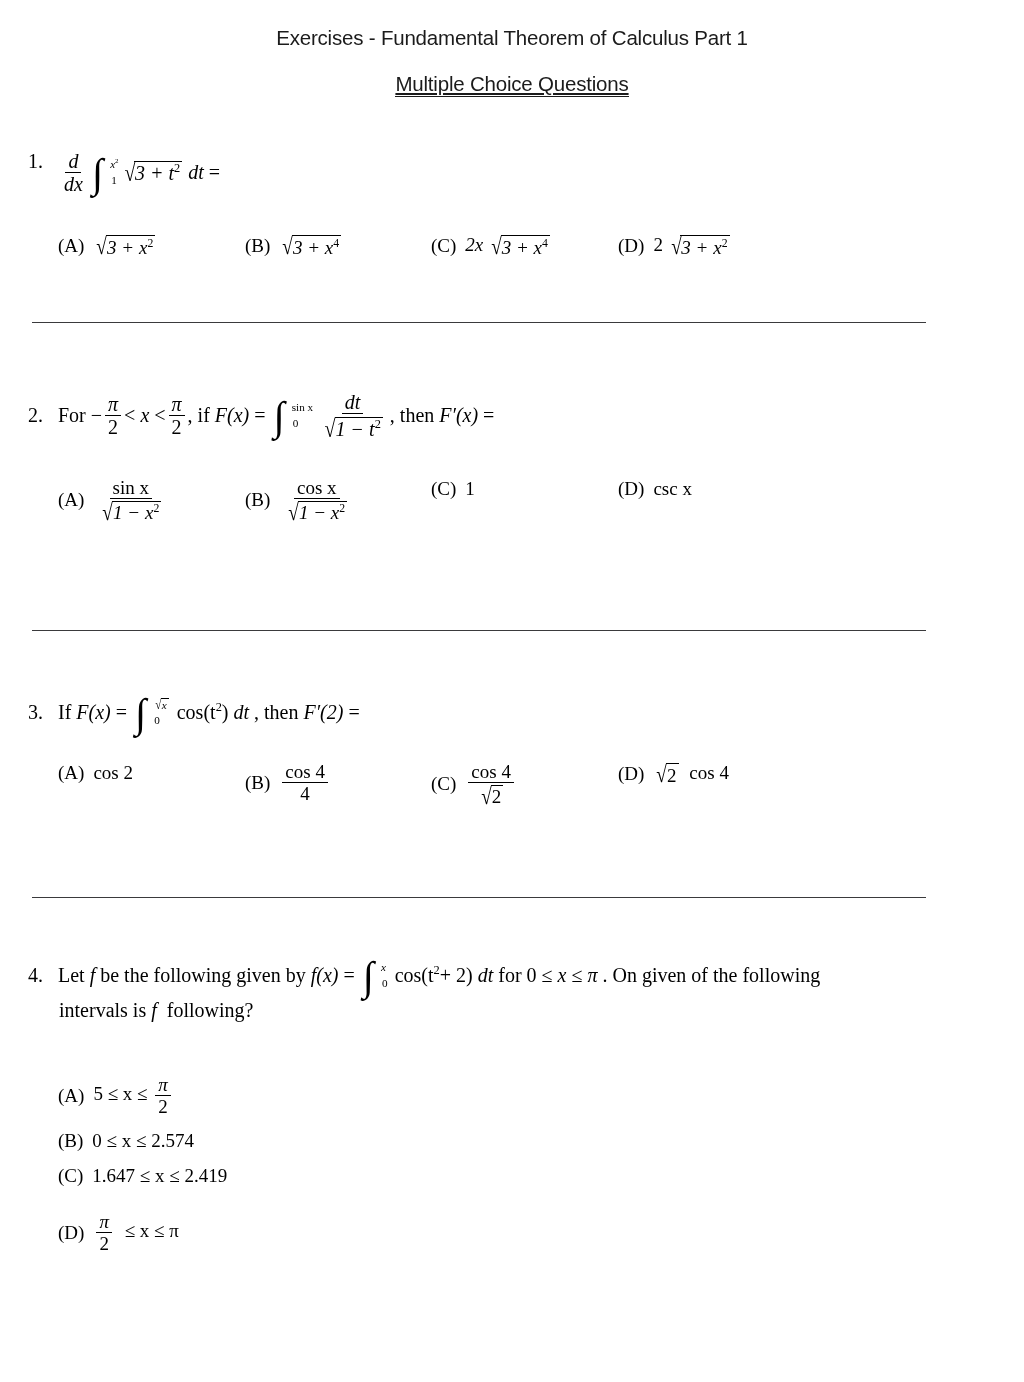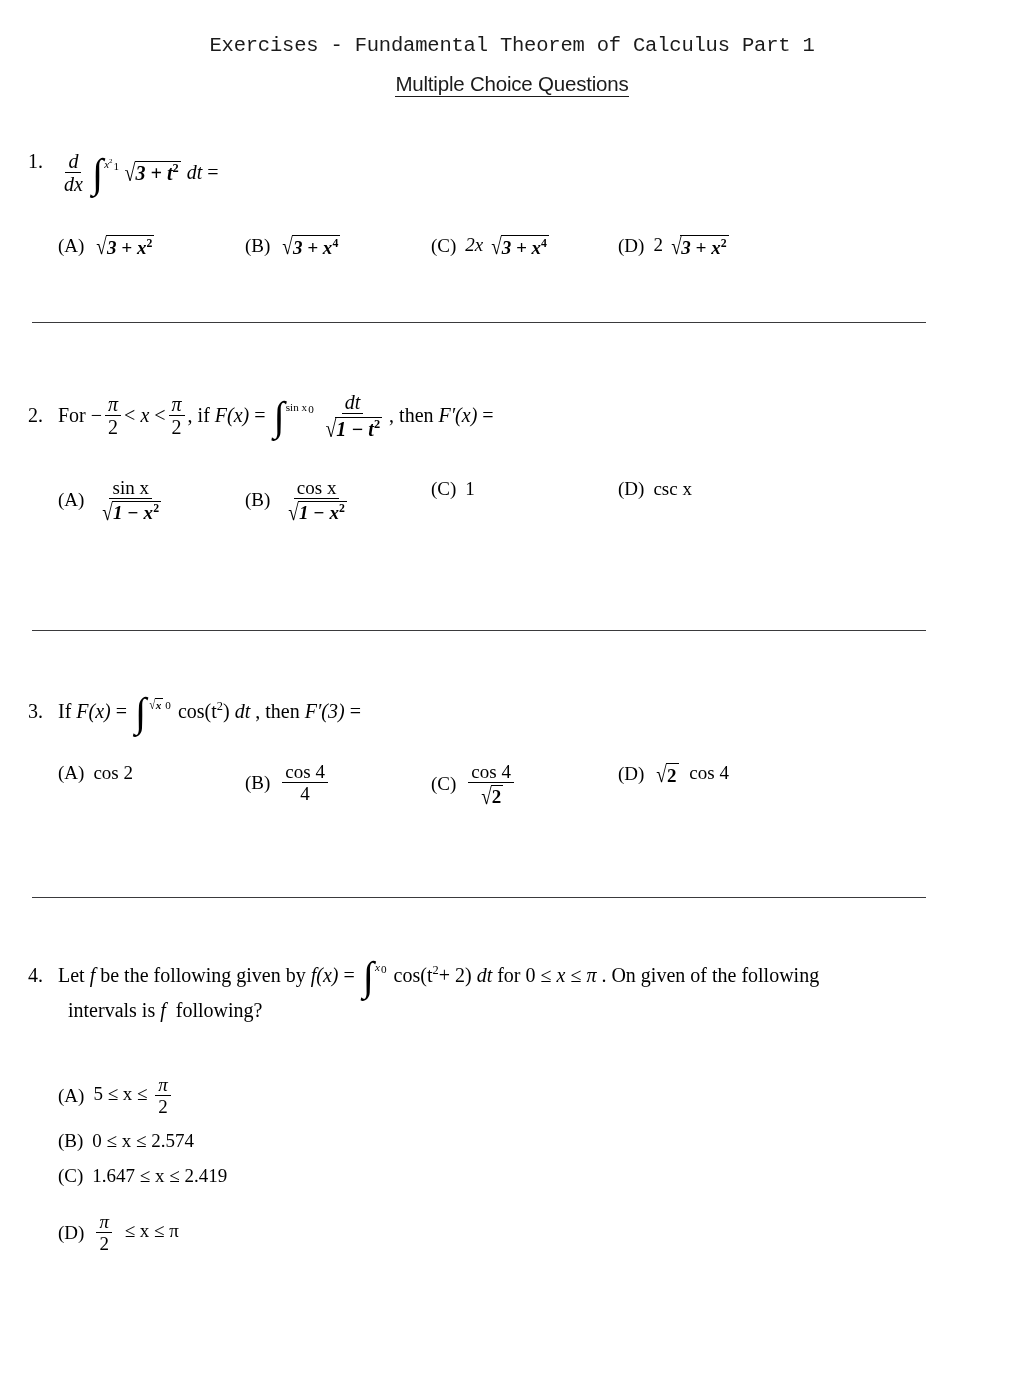--- a/index.html
+++ b/index.html
@@ -19,25 +19,26 @@
   
   .doc-title {
     position: absolute;
     left: 0; right: 0;
     text-align: center;
     font-family: "Liberation Sans", sans-serif;
     font-size: 20.5px;
     letter-spacing: -0.2px;
     color: #1b1b1b;
   }
-  .doc-title.t1 { top: 34px; font-family: Liberation Mono, monospace; }
+  .doc-title.t1 { top: 26px; }
   .doc-title.t2 { top: 72px; }
   .doc-title.t2 span {
     border-bottom: 1.6px solid #1b1b1b;
     padding-bottom: 1px;
+    text-decoration: underline;
   }
 
   
   .question {
     position: absolute;
     left: 0;
     width: 1024px;
   }
   .q-body {
     position: absolute;
@@ -124,45 +125,44 @@
   .rad > .surd {
     font-size: 1.22em;
     line-height: 0.92;
     transform: translateY(0.5px) scaleX(0.82);
     transform-origin: right bottom;
   }
   .rad > .rand {
     border-top: 1.3px solid #000;
     padding: 1px 2px 0 1px;
     margin-left: -1px;
-    font-weight: bold;
   }
 
   
   .intg {
     display: inline-flex;
     align-items: center;
     vertical-align: middle;
     margin: 0 2px 0 3px;
   }
   .intg > .sign {
     font-size: 2.05em;
     line-height: 0.62;
     font-family: "Liberation Serif", serif;
     font-style: italic;
     transform: translateY(1px);
   }
   .intg > .lims {
     display: inline-flex;
-    flex-direction: row;
+    flex-direction: column;
     justify-content: space-between;
     align-self: stretch;
     font-size: 0.56em;
     line-height: 1;
-    margin-left: 1px;
+    margin-left: 7px;
     min-height: 2.45em;
   }
   .intg > .lims > .hi { margin-bottom: 2px; }
   .intg > .lims > .lo { margin-top: 2px; margin-left: 1px; }
 </style>
 </head>
 <body>
 
 <div class="doc-title t1">
   <span>Exercises - Fundamental Theorem of Calculus Part 1</span>
@@ -338,21 +338,21 @@
               <span class="surd">√</span>
               <span class="rand"><span class="it">x</span></span>
             </span>
           </span>
           <span class="lo up">0</span>
         </span>
       </span>
       <span class="sp-l"><span>cos(t</span><sup class="expn">2</sup><span>)</span></span>
       <span class="it sp-l">dt</span>
       <span class="sp-l">, then</span>
-      <span class="it sp-l">F′(3)</span>
+      <span class="it sp-l">F′(2)</span>
       <span class="sp-l">=</span>
     </span>
   </div>
 
   <div class="choices-row" style="top:762px;">
     <div class="choice" style="left:58px;">
       <span class="lbl">(A)</span>
       <span class="m">cos 2</span>
     </div>
     <div class="choice" style="left:245px;">
@@ -414,21 +414,21 @@
       <span class="sp-l">for</span>
       <span class="sp-l">0</span>
       <span class="sp-l">≤</span>
       <span class="it sp-l">x</span>
       <span class="sp-l">≤</span>
       <span class="it sp-l">π</span>
       <span class="sp-l">. On given of the following</span>
     </span>
   </div>
 
-  <div class="q-body" style="top:1000px; left:68px;">
+  <div class="q-body" style="top:1000px; left:59px;">
     <span class="q-text m">
       <span>intervals is</span>
       <span class="it sp-lr">f</span>
       <span class="sp-l">following?</span>
     </span>
   </div>
 
   <div class="choice" style="top:1075px; left:58px;">
     <span class="lbl">(A)</span>
     <span class="m">

